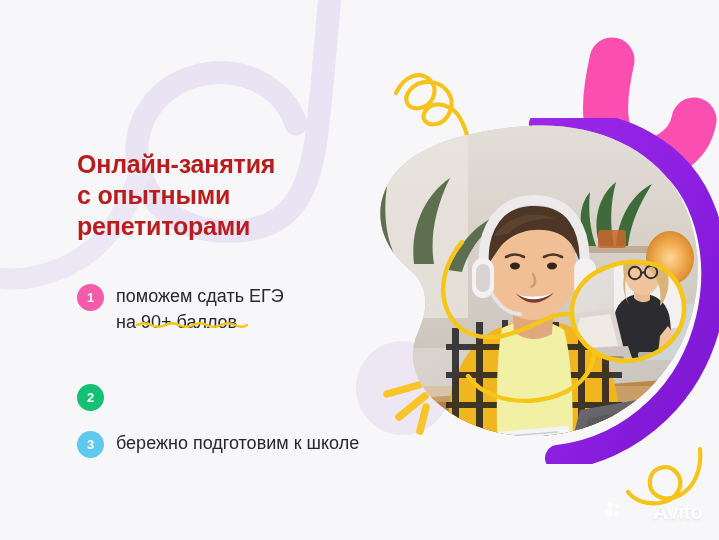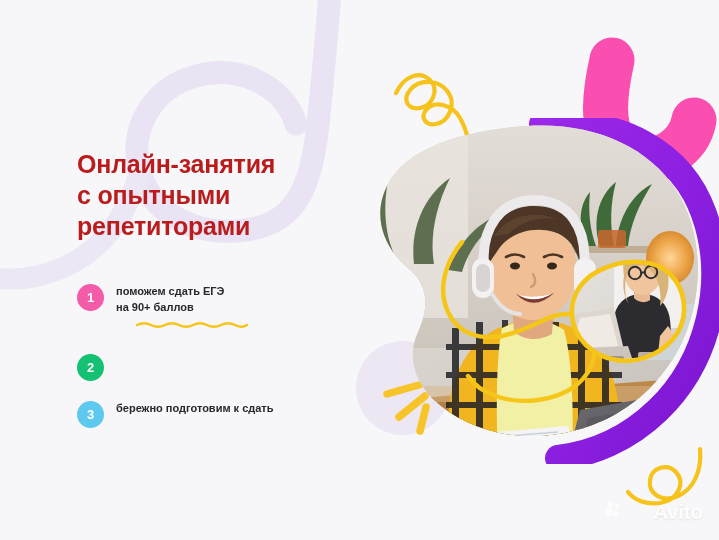--- a/index.html
+++ b/index.html
@@ -25,21 +25,21 @@
   
   .benefits{position:absolute;left:77px;top:283px;width:310px;}
   .benefit{display:flex;align-items:flex-start;margin-bottom:19px;}
   .benefit:last-child{margin-bottom:0;}
   .badge{
     flex:0 0 auto;width:27px;height:27px;border-radius:50%;
     display:flex;align-items:center;justify-content:center;
     color:#ffffff;font-size:13px;font-weight:700;margin-right:12px;margin-top:1px;
   }
   .benefit-text{
-    font-size:11px;line-height:1.42;color:#27272e;font-weight:700;
+    font-size:18px;line-height:1.42;color:#27272e;font-weight:400;
     white-space:pre-line;position:relative;padding-top:1px;
   }
   .b1 .benefit-text{padding-bottom:3px;}
   .wave{position:absolute;left:20px;top:38px;width:112px;height:7px;}
 
   
   .photo-wrap{position:absolute;left:352px;top:118px;width:367px;height:346px;}
   .photo-svg{position:absolute;inset:0;width:367px;height:346px;}
 
   
@@ -121,21 +121,21 @@
         </svg>
       </div>
     </div>
 
     <div class="benefit b2">
       <div class="badge" style="background:#14c173;">2</div>
     </div>
 
     <div class="benefit b3">
       <div class="badge" style="background:#5fc8ef;">3</div>
-      <div class="benefit-text">бережно подготовим к сдать</div>
+      <div class="benefit-text">бережно подготовим к школе</div>
     </div>
 
   </div>
 
   <div class="photo-wrap">
     <svg class="photo-svg" viewBox="0 0 367 346" xmlns="http://www.w3.org/2000/svg">
       <defs>
 
         <clipPath id="blobClip">
           <path d="M175,8 C240,4 296,28 324,72 C352,116 352,176 330,224

